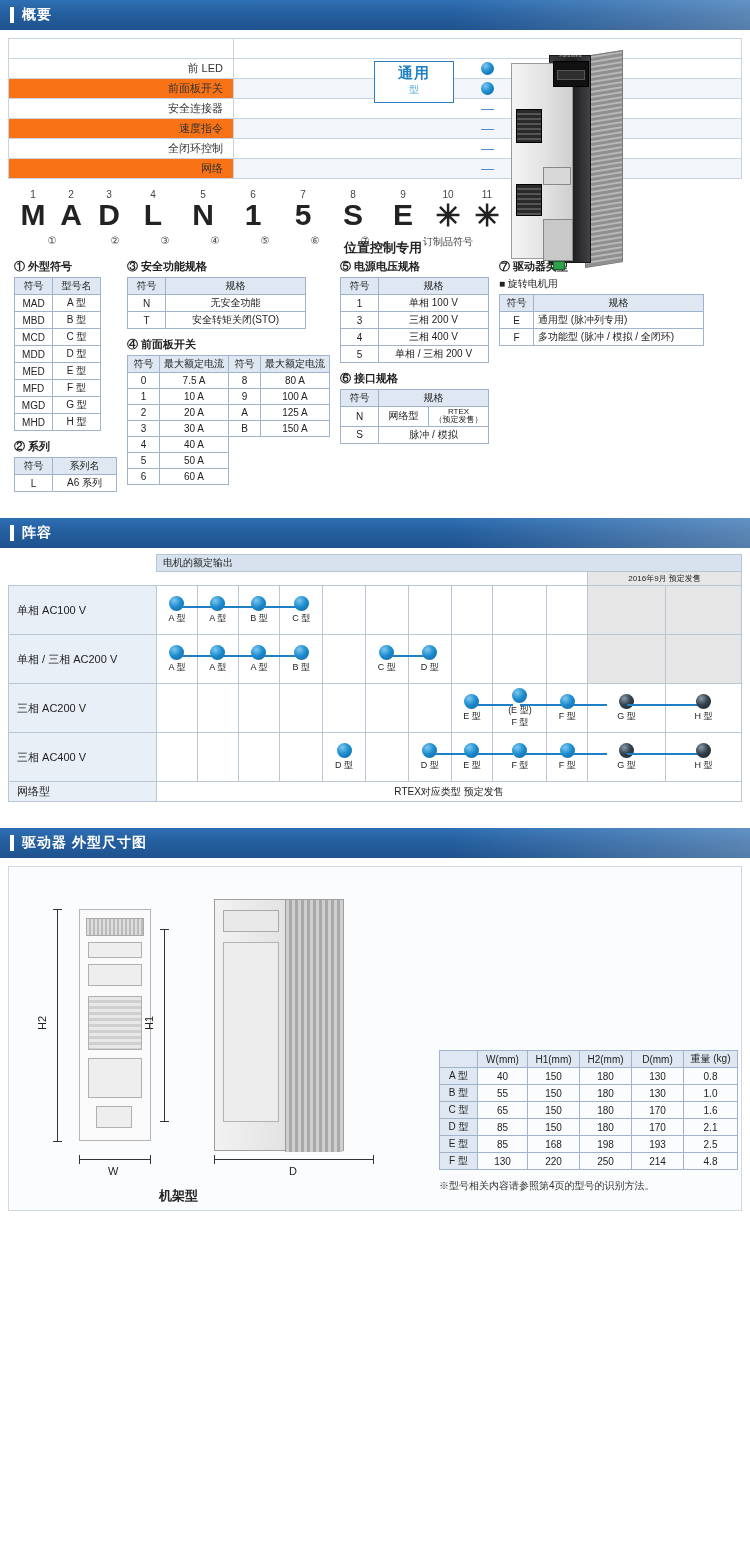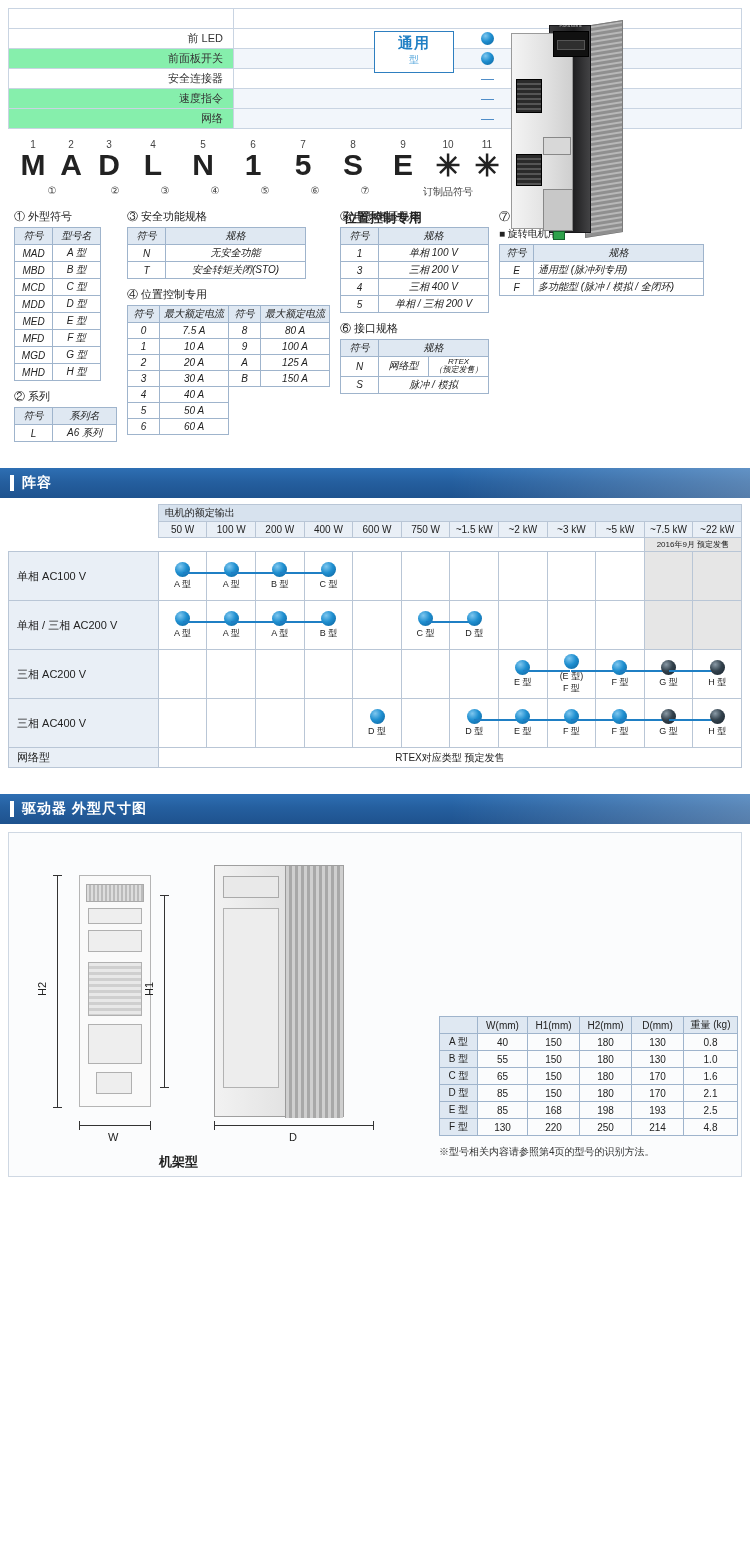--- a/index.html
+++ b/index.html
@@ -33,21 +33,21 @@
     pointer-events:none;
   }
 
   .block { padding:0 8px; }
   .ov-table { width:100%; border-collapse:collapse; }
   .ov-table td { border:1px solid #c9d4e2; height:20px; }
   .ov-label {
     width:225px; text-align:right; padding-right:10px;
     font-size:11px; color:#333;
   }
-  .ov-row-alt .ov-label { background:#86efac; }
+  .ov-row-alt .ov-label { background:#f97316; }
   .ov-row-alt .ov-val { background:#f2f6fb; }
   .ov-val { text-align:center; width:auto; }
   .dot {
     display:inline-block; width:13px; height:13px; border-radius:50%;
     background:radial-gradient(circle at 35% 30%, #7fc7ef 0%, #1f8fd0 45%, #0a5f99 100%);
     vertical-align:middle;
   }
   .dash { color:#3a7fc1; font-size:13px; }
 
   .photo-cell {
@@ -118,22 +118,22 @@
 
   
   .mdl-wrap { padding:10px 14px 0 14px; }
   .mdl-nums { display:flex; font-size:10px; color:#444; }
   .mdl-chars { display:flex; font-size:30px; font-weight:bold; letter-spacing:0; margin-top:-2px; }
   .mdl-circ { display:flex; font-size:10px; color:#444; margin-top:2px; }
   .mcell { text-align:center; }
 
   .mdl-cols { display:flex; margin-top:10px; gap:10px; }
   .mcol { }
-  .mttl { font-size:11px; font-weight:normal; margin:0 0 3px 0; }
-  table.t { border-collapse:collapse; font-size:10px;font-style:italic; }
+  .mttl { font-size:11px; font-weight:bold; margin:0 0 3px 0; }
+  table.t { border-collapse:collapse; font-size:10px; }
   table.t th, table.t td {
     border:1px solid #9fb4cc; padding:1px 4px; height:16px; text-align:center;
     white-space:nowrap;
   }
   table.t th { background:#dfe8f2; font-weight:normal; }
   .lbl-left { text-align:left !important; }
 
   
   .lineup { padding:6px 8px 0 8px; }
   table.lu { border-collapse:collapse; width:734px; font-size:10px; }
@@ -193,20 +193,25 @@
   table.dt th, table.dt td { border:1px solid #9fb4cc; padding:1px 6px; height:16px; text-align:center; }
   table.dt th { background:#dfe8f2; font-weight:normal; }
   .dimnote { position:absolute; left:430px; top:312px; font-size:10px; color:#333; }
   .bottom-space { height:14px; }
 </style>
 </head>
 <body>
 
 <div class="page">
 
+  <div class="secbar">
+    <div class="tick"></div>
+    <div class="title">概要</div>
+    <div class="fade"></div>
+  </div>
 
   <div class="block">
     <table class="ov-table" style="margin-top:8px;">
       <tbody>
           <tr>
         <td class="photo-left"></td>
         <td class="photo-cell">
           <div class="badge">
             <div class="b1">通用</div>
             <div class="b2">型</div>
@@ -237,20 +242,24 @@
       <tr class="ov-row-alt">
         <td class="ov-label">前面板开关</td>
         <td class="ov-val"><span class="dot"></span></td>
       </tr>
       <tr>
         <td class="ov-label">安全连接器</td>
         <td class="ov-val"><span class="dash">—</span></td>
       </tr>
       <tr class="ov-row-alt">
         <td class="ov-label">速度指令</td>
+        <td class="ov-val"><span class="dash">—</span></td>
+      </tr>
+      <tr>
+        <td class="ov-label">全闭环控制</td>
         <td class="ov-val"><span class="dash">—</span></td>
       </tr>
       <tr class="ov-row-alt">
         <td class="ov-label">网络</td>
         <td class="ov-val"><span class="dash">—</span></td>
       </tr>
     </tbody>
       </table>
   </div>
 
@@ -367,21 +376,21 @@
                 <td>N</td>
                 <td>无安全功能</td>
               </tr>
           <tr>
                 <td>T</td>
                 <td>安全转矩关闭(STO)</td>
               </tr>
         </tbody>
           </table>
 
-        <div class="mttl" style="margin-top:8px">④ 位置控制专用</div>
+        <div class="mttl" style="margin-top:8px">④ 前面板开关</div>
         <table class="t">
           <tbody>
               <tr>
             <th style="width:32px">符号</th>
             <th style="width:68px">最大额定电流</th>
             <th style="width:32px">符号</th>
             <th style="width:68px">最大额定电流</th>
           </tr>
           <tr>
                 <td>0</td>
@@ -504,35 +513,20 @@
 
   <div class="lineup">
     <table class="lu">
       <tbody>
           <tr>
         <td style="border:none"></td>
         <td class="hd-top" colspan="12">电机的额定输出</td>
       </tr>
       <tr>
         <td style="border:none"></td>
-        <th class="hd" style="width:48px">50 W</th>
-        <th class="hd" style="width:48px">100 W</th>
-        <th class="hd" style="width:48px">200 W</th>
-        <th class="hd" style="width:48px">400 W</th>
-        <th class="hd" style="width:48px">600 W</th>
-        <th class="hd" style="width:48px">750 W</th>
-        <th class="hd" style="width:48px">~1.5 kW</th>
-        <th class="hd" style="width:48px">~2 kW</th>
-        <th class="hd" style="width:48px">~3 kW</th>
-        <th class="hd" style="width:48px">~5 kW</th>
-        <th class="hd" style="width:48px">~7.5 kW</th>
-        <th class="hd" style="width:48px">~22 kW</th>
-      </tr>
-      <tr>
-        <td style="border:none"></td>
         <td style="border:none" colspan="10"></td>
         <td class="note-note" colspan="2">2016年9月 预定发售</td>
       </tr>
 
       <tr>
         <td class="rowlbl">单相 AC100 V</td>
         <td class="cell"><span class="lu-dot"></span><span class="lu-cap">A 型</span><div class="connector" style="left:50%;width:100%"></div></td>
         <td class="cell"><span class="lu-dot"></span><span class="lu-cap">A 型</span><div class="connector" style="left:50%;width:100%"></div></td>
         <td class="cell"><span class="lu-dot"></span><span class="lu-cap">B 型</span><div class="connector" style="left:50%;width:100%"></div></td>
         <td class="cell"><span class="lu-dot"></span><span class="lu-cap">C 型</span></td>

